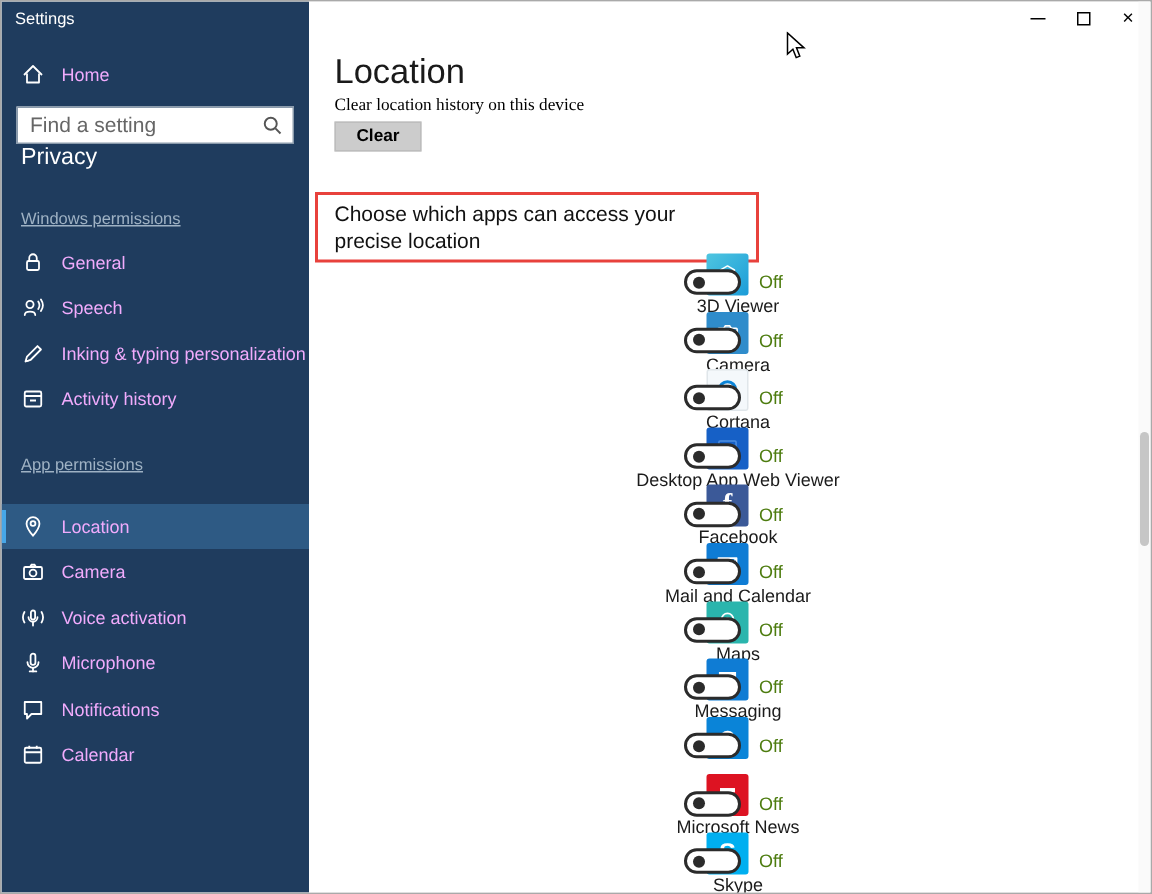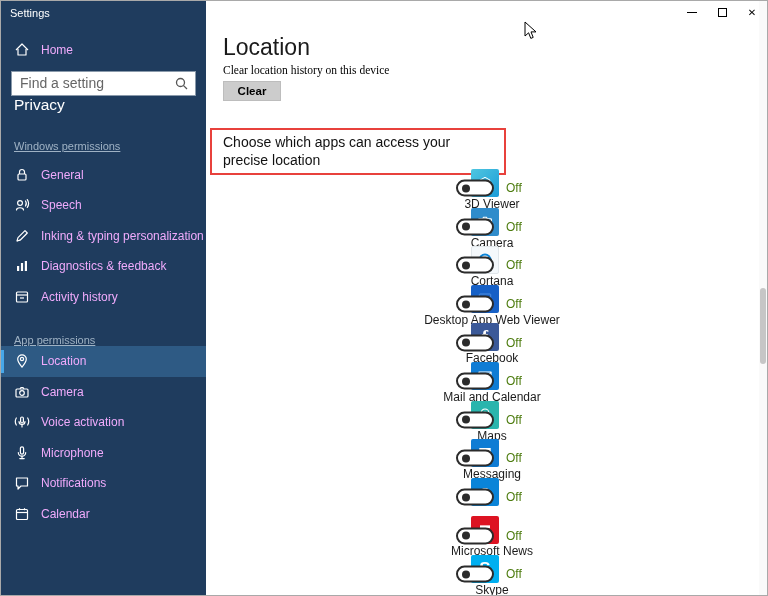--- a/index.html
+++ b/index.html
@@ -16,21 +16,21 @@
   .nav-item.selected::before { content: ""; position: absolute; left: 0; top: 4px; bottom: 4px; width: 3px; background: #47a7e8; }
   .nav-label { font-size: 12px; color: #f0abfc; white-space: nowrap; }
   .nicon { width: 16px; height: 16px; display: inline-flex; align-items: center; justify-content: center; flex: 0 0 16px; }
   .home-item { margin-top: 10px; }
   .search-box { margin: 5px 10px 0 10px; height: 25px; background: #fff; border: 1px solid #8a9aab; display: flex; align-items: center; position: relative; }
   .search-input { flex: 1; border: none; outline: none; height: 100%; padding: 0 24px 0 8px; font-size: 14px; color: #333; background: transparent; font-family: "Liberation Sans", sans-serif; }
   .search-input::placeholder { color: #666; }
   .search-glyph { position: absolute; right: 5px; top: 4px; width: 16px; height: 16px; }
   .privacy-title { margin: 0 0 0 13px; font-size: 15.5px; font-weight: 400; color: #fff; }
   .group-label { margin: 26px 0 8px 13px; font-size: 11px; color: #9fb2c4; text-decoration: underline; }
-  .group-label.second { margin-top: 22px; margin-bottom: 0; }
+  .group-label.second { margin-top: 22px; margin-bottom: 20px; }
 
   
   .main { position: absolute; left: 205px; top: 0; right: 0; bottom: 0; background: #fff; }
   .win-controls { position: absolute; top: 0; right: 0; display: flex; height: 23px; }
   .win-btn { width: 30px; height: 23px; display: flex; align-items: center; justify-content: center; background: transparent; border: none; cursor: default; color: #000; font-size: 10px; font-family: "DejaVu Sans", sans-serif; }
   .min-bar { width: 10px; height: 1px; background: #000; display: inline-block; }
   .max-box { width: 9px; height: 9px; border: 1px solid #000; display: inline-block; }
 
   .page-title { position: absolute; left: 17px; top: 33px; font-size: 23px; font-weight: 400; color: #1a1a1a; }
   .clear-desc { position: absolute; left: 17px; top: 63px; font-size: 11.5px; color: #000; font-family: Liberation Serif, serif; }
@@ -126,30 +126,20 @@
       <div class="nav-item">
         <span class="nicon">
           <svg width="16" height="16" viewBox="0 0 16 16" fill="none" stroke="#fff" stroke-width="1.2" stroke-linejoin="round">
               <path d="M3 13 L4 9.7 L11 2.7 L13.3 5 L6.3 12 Z"></path>
               <path d="M3 13 L6.3 12"></path>
             </svg>
         </span>
         <span class="nav-label">Inking &amp; typing personalization</span>
       </div>
 
-      <div class="nav-item">
-        <span class="nicon">
-          <svg width="16" height="16" viewBox="0 0 16 16" fill="#fff">
-              <rect x="3" y="8" width="2.2" height="5"></rect>
-              <rect x="6.9" y="5" width="2.2" height="8"></rect>
-              <rect x="10.8" y="3" width="2.2" height="10"></rect>
-            </svg>
-        </span>
-        <span class="nav-label">Diagnostics &amp; feedback</span>
-      </div>
 
       <div class="nav-item">
         <span class="nicon">
           <svg width="16" height="16" viewBox="0 0 16 16" fill="none" stroke="#fff" stroke-width="1.2">
               <rect x="2.5" y="3" width="11" height="10" rx="1"></rect>
               <path d="M2.5 6 h11"></path>
               <path d="M6 9 h4"></path>
             </svg>
         </span>
         <span class="nav-label">Activity history</span>

